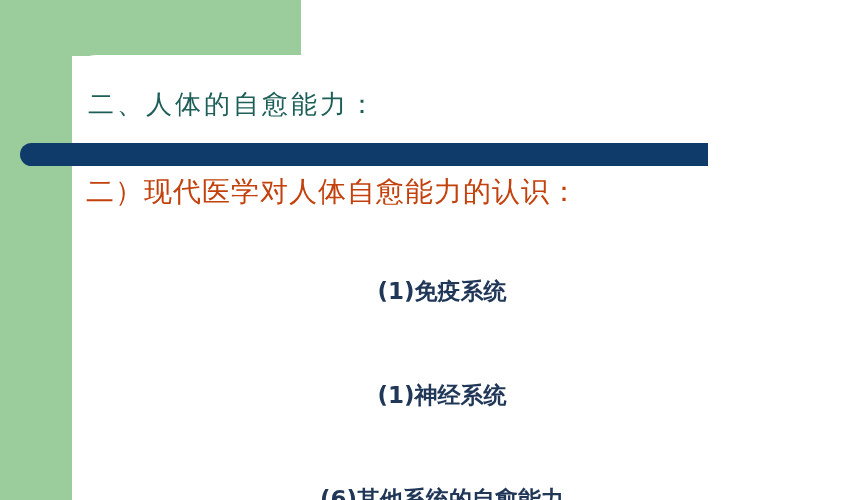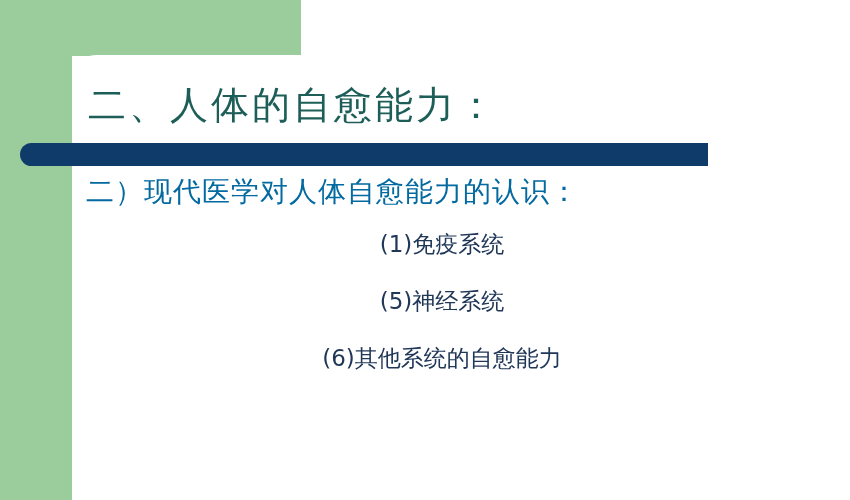--- a/index.html
+++ b/index.html
@@ -51,69 +51,70 @@
     background: #0F3B6B;
     border-top-left-radius: 12px;
     border-bottom-left-radius: 12px;
   }
 
   
   .slide-title {
     position: absolute;
     left: 88px;
     top: 84px;
-    font-size: 38px;
+    font-size: 26px;
     line-height: 42px;
     letter-spacing: 3px;
     color: #1D5F58;
     font-family: "Liberation Serif", "DejaVu Serif", serif;
     white-space: nowrap;
   }
   .slide-subtitle {
     position: absolute;
     left: 86px;
     top: 173px;
     font-size: 28px;
     line-height: 38px;
     letter-spacing: 1px;
-    color: #0369a1;
+    color: #c2410c;
     font-family: "Liberation Serif", "DejaVu Serif", serif;
     white-space: nowrap;
   }
 
   .bullet-list {
     position: absolute;
     left: 72px;
     top: 228px;
     width: 740px;
     text-align: center;
   }
   .bullet-item {
     font-family: "DejaVu Sans", "Liberation Sans", sans-serif;
-    font-weight: normal;
+    font-weight: bold;
     font-size: 23px;
     line-height: 32px;
     color: #203758;
     letter-spacing: 0px;
     height: 57px;
+    margin-top: 47px;
   }
 </style>
 </head>
 <body>
 
 <div id="slide">
 
   <div class="green-strip"></div>
   <div class="green-block"></div>
   <div class="white-panel"></div>
   <div class="blue-bar"></div>
 
   <div class="slide-title">二、人体的自愈能力：</div>
 
   <div class="slide-subtitle">二）现代医学对人体自愈能力的认识：</div>
 
   <div class="bullet-list">
     <div class="bullet-item">(1)免疫系统</div>
-    <div class="bullet-item">(5)神经系统</div>
+    <div class="bullet-item">(1)神经系统</div>
     <div class="bullet-item">(6)其他系统的自愈能力</div>
   </div>
 
 </div>
 
 </body></html>

